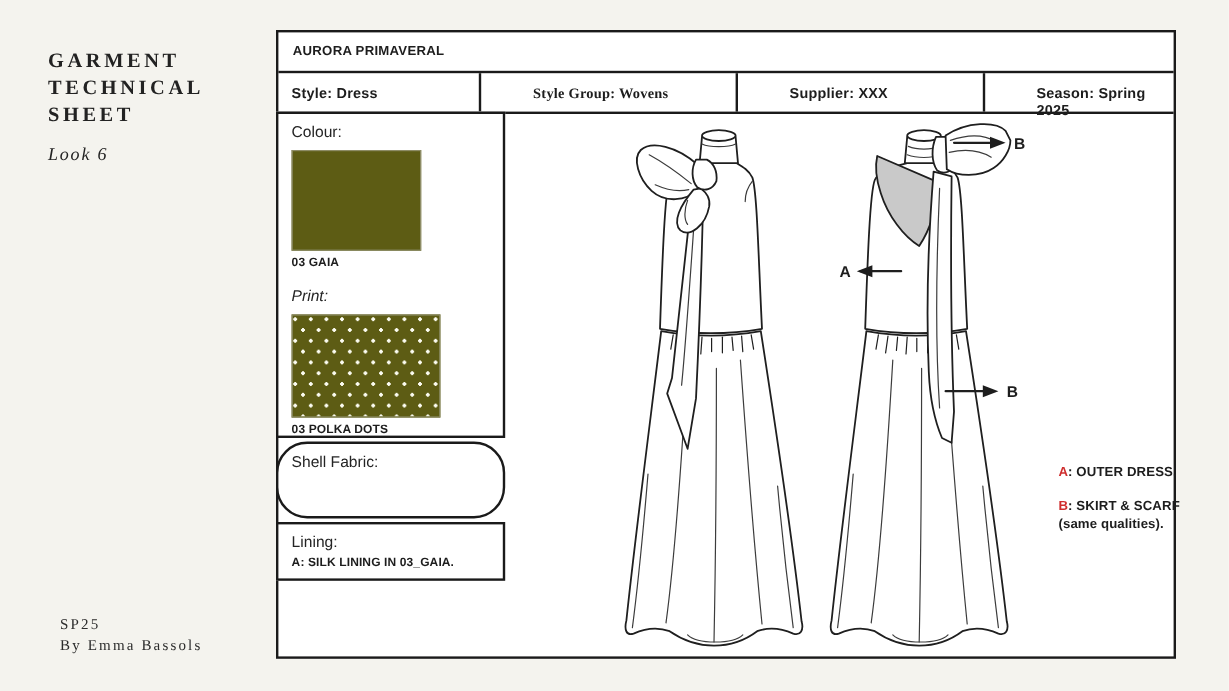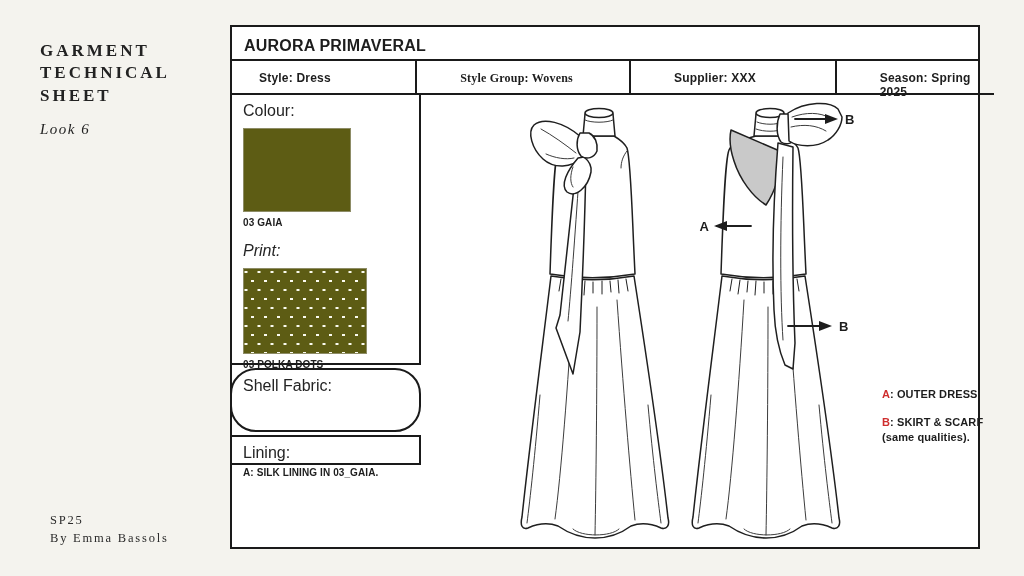--- a/index.html
+++ b/index.html
@@ -26,45 +26,45 @@
     letter-spacing:1.8px;line-height:1.4;color:#2b2b2b;
   }
   
   .sheet{
     position:absolute;left:230px;top:25px;width:750px;height:524px;
     background:#fff;border:2px solid #1a1a1a;box-sizing:border-box;
   }
   .brand-row{
     position:absolute;left:0;top:0;width:746px;height:34px;
     border-bottom:2px solid #1a1a1a;box-sizing:border-box;
-    padding:10px 0 0 12px;font-size:16px;font-weight:700;letter-spacing:.2px;
+    padding:10px 0 0 12px;font-size:11px;font-weight:700;letter-spacing:.2px;
   }
   .info-row{
-    position:absolute;left:16px;top:34px;width:746px;height:34px;
+    position:absolute;left:0;top:34px;width:746px;height:34px;
     border-bottom:2px solid #1a1a1a;box-sizing:border-box;display:flex;gap:32px;
   }
   .info-cell{
     box-sizing:border-box;padding:10px 0 0 11px;
     font-size:12px;font-weight:700;letter-spacing:.2px;
     border-right:2px solid #1a1a1a;height:32px;
   }
   .info-cell:nth-child(1){width:188px;}
   .info-cell:nth-child(2){width:202px;font-family:Liberation Serif, serif;}
   .info-cell:nth-child(3){width:193px;}
   .info-cell:nth-child(4){width:139px;border-right:none;}
   
   .panel{
     position:absolute;left:-2px;width:191px;background:#fff;
     border:2px solid #1a1a1a;box-sizing:border-box;padding:7px 11px;
   }
   .panel-swatches{top:66px;height:272px;}
   .panel-shell{top:341px;height:64px;border-radius:26px;}
-  .panel-lining{top:408px;height:30px;}
+  .panel-lining{top:408px;height:49px;}
   .panel-thread{top:457px;height:63px;}
-  .lbl{font-size:16px;color:#242424;}
+  .lbl{font-size:13px;color:#242424;}
   .spec-text{
     font-size:10px;font-weight:700;line-height:1.33;margin-top:4px;
     white-space:pre-line;letter-spacing:.1px;
   }
   .swatch-color{
     width:108px;height:84px;margin-top:8px;
     background:#5d5c14;border:1px solid #8d8c66;box-sizing:border-box;
   }
   .swatch-print{
     width:124px;height:86px;margin-top:8px;border:1px solid #8d8c66;box-sizing:border-box;

